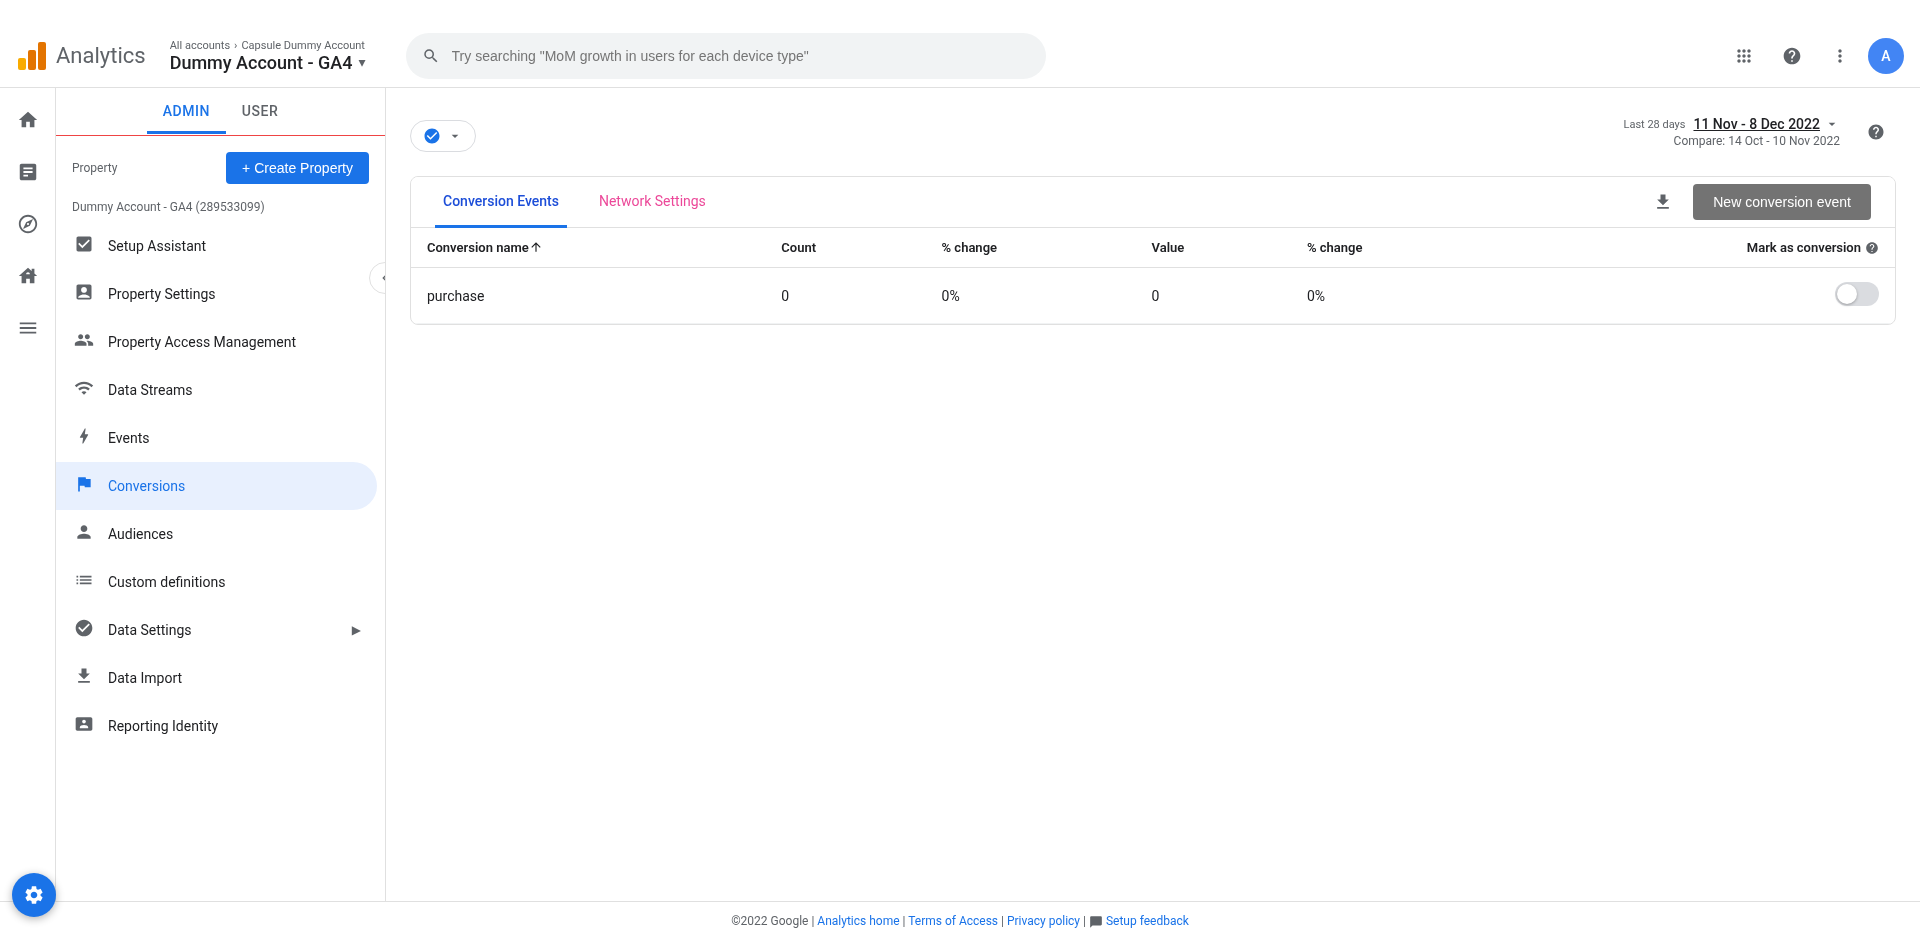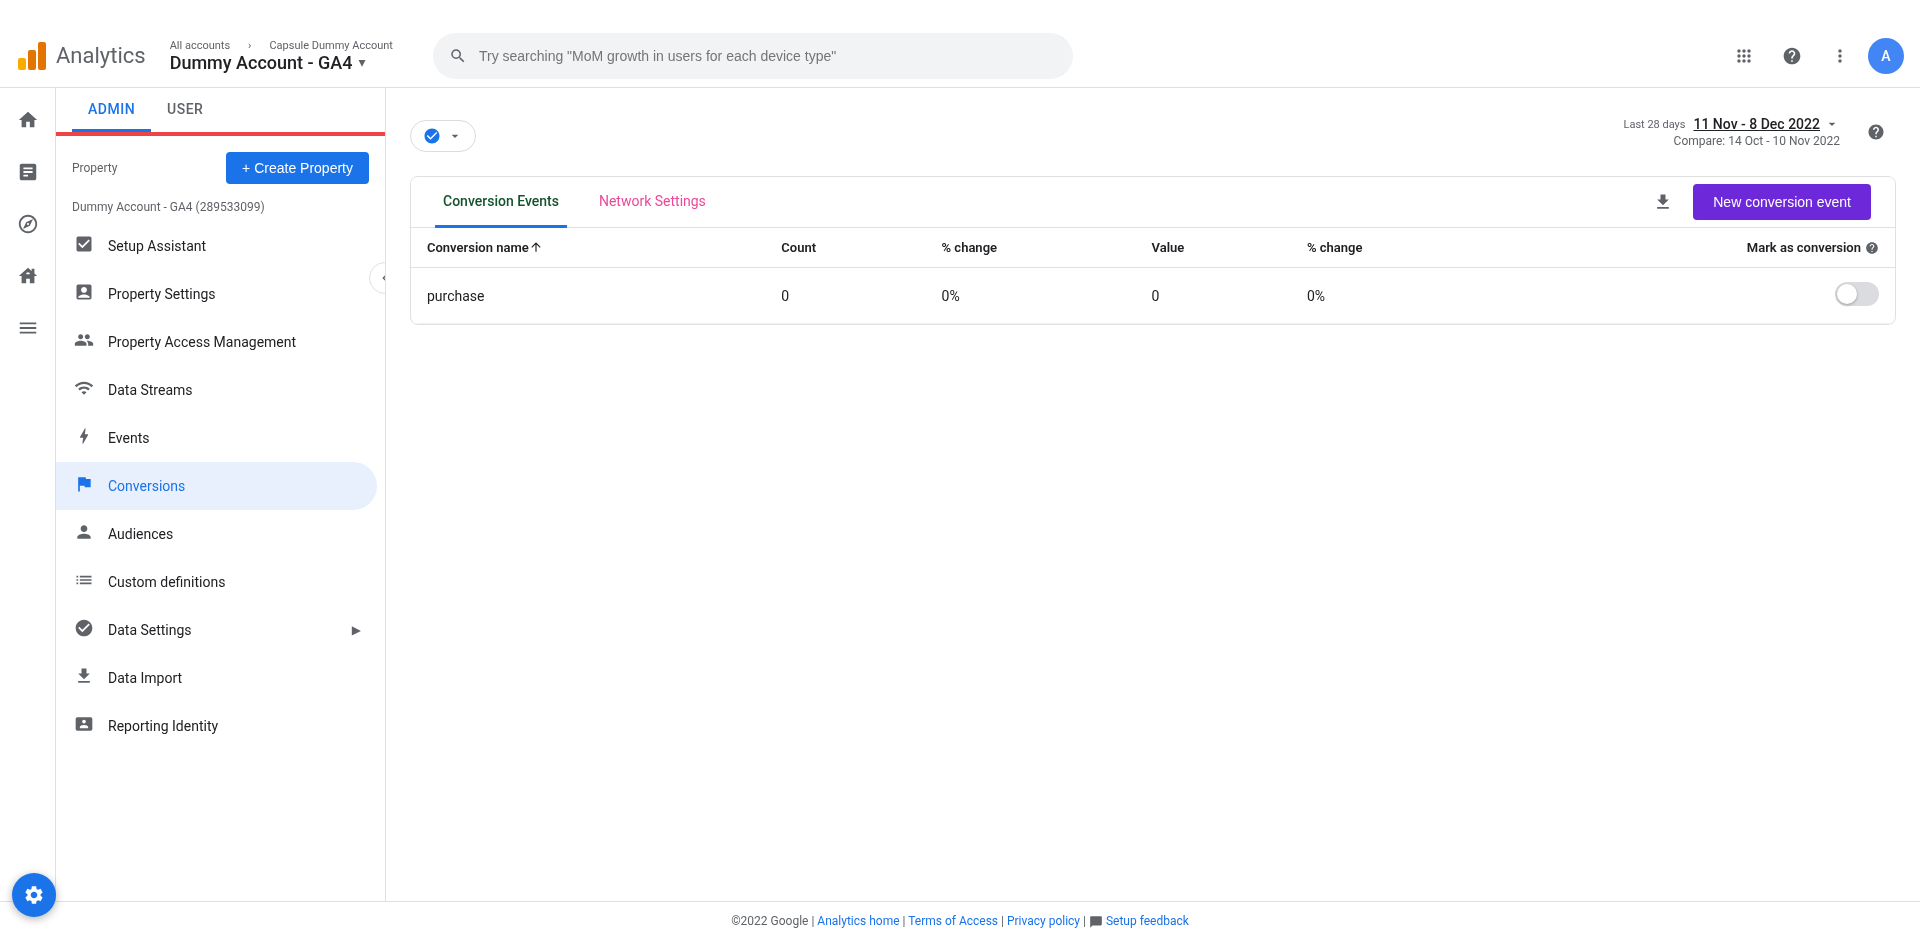--- a/index.html
+++ b/index.html
@@ -8,21 +8,21 @@
     
     .top-header {
       display: flex; align-items: center; height: 64px;
       padding: 0 16px; border-bottom: 1px solid #e0e0e0;
       background: #fff; flex-shrink: 0; gap: 16px; margin-top: 24px;
     }
     .logo-area { display: flex; align-items: center; gap: 8px; cursor: pointer; }
     .logo-icon { width: 32px; height: 32px; }
     .logo-text { font-size: 22px; color: #5f6368; font-weight: 400; }
     .account-nav { display: flex; flex-direction: column; justify-content: center; margin-left: 8px; }
-    .account-breadcrumb { font-size: 11px; color: #5f6368; display: flex; align-items: center; gap: 18px; }
+    .account-breadcrumb { font-size: 11px; color: #5f6368; display: flex; align-items: center; gap: 4px; }
     .account-breadcrumb .chevron { font-size: 11px; color: #5f6368; }
     .account-title { font-size: 18px; color: #202124; font-weight: 500; display: flex; align-items: center; gap: 6px; cursor: pointer; }
     .account-title .arrow-down { font-size: 14px; color: #5f6368; }
     .search-bar {
       flex: 1; max-width: 640px; height: 46px;
       background: #f1f3f4; border-radius: 24px;
       display: flex; align-items: center; padding: 0 16px; gap: 12px;
       margin-left: 24px;
     }
     .search-bar input {
@@ -57,22 +57,22 @@
       cursor: pointer; color: #5f6368; font-size: 20px;
       background: transparent; border: none;
     }
 
     
     .admin-panel {
       width: 330px; background: #fff; border-right: 1px solid #e0e0e0;
       display: flex; flex-direction: column; flex-shrink: 0; overflow: hidden;
     }
     .admin-tabs {
-      display: flex; align-items: center; border-bottom: 4px solid #ef4444;
-      padding: 0 16px; height: 48px; flex-shrink: 0;
+      display: flex; align-items: center; border-bottom: 1px solid #ef4444;
+      padding: 0 16px; height: 48px; flex-shrink: 0; justify-content: center;
     }
     .admin-tab {
       padding: 12px 16px; font-size: 14px; font-weight: 500; cursor: pointer;
       color: #5f6368; border-bottom: 3px solid transparent; margin-bottom: -1px;
       text-transform: uppercase; letter-spacing: 0.5px;
     }
     .admin-tab.active { color: #1a73e8; border-bottom: 3px solid #1a73e8; }
 
     .property-section {
       padding: 16px; display: flex; align-items: center; justify-content: space-between;
@@ -142,29 +142,29 @@
     }
     .card-tabs {
       display: flex; align-items: center; padding: 0 24px;
       border-bottom: 1px solid #e0e0e0; background: #fff;
     }
     .card-tab {
       padding: 16px 8px; font-size: 14px; cursor: pointer;
       color: #ec4899; border-bottom: 3px solid transparent;
       margin-bottom: -1px; margin-right: 24px;
     }
-    .card-tab.active { color: #14532d; border-bottom: 3px solid #1a73e8; font-weight: 500; }
+    .card-tab.active { color: #1d4ed8; border-bottom: 3px solid #1a73e8; font-weight: 500; }
     .card-actions { margin-left: auto; display: flex; align-items: center; gap: 12px; }
     .download-btn {
       width: 36px; height: 36px; border-radius: 50%;
       display: flex; align-items: center; justify-content: center;
       cursor: pointer; color: #5f6368; font-size: 18px; border: none; background: transparent;
     }
     .new-conversion-btn {
-      background: #6d28d9; color: #fff; border: none; border-radius: 4px;
+      background: #737373; color: #fff; border: none; border-radius: 4px;
       padding: 10px 20px; font-size: 14px; font-weight: 500; cursor: pointer;
     }
 
     
     .table-wrap { padding: 0; }
     table { width: 100%; border-collapse: collapse; }
     thead tr { border-bottom: 1px solid #e0e0e0; }
     th {
       padding: 12px 16px; text-align: left; font-size: 13px;
       font-weight: 600; color: #202124; white-space: nowrap;

